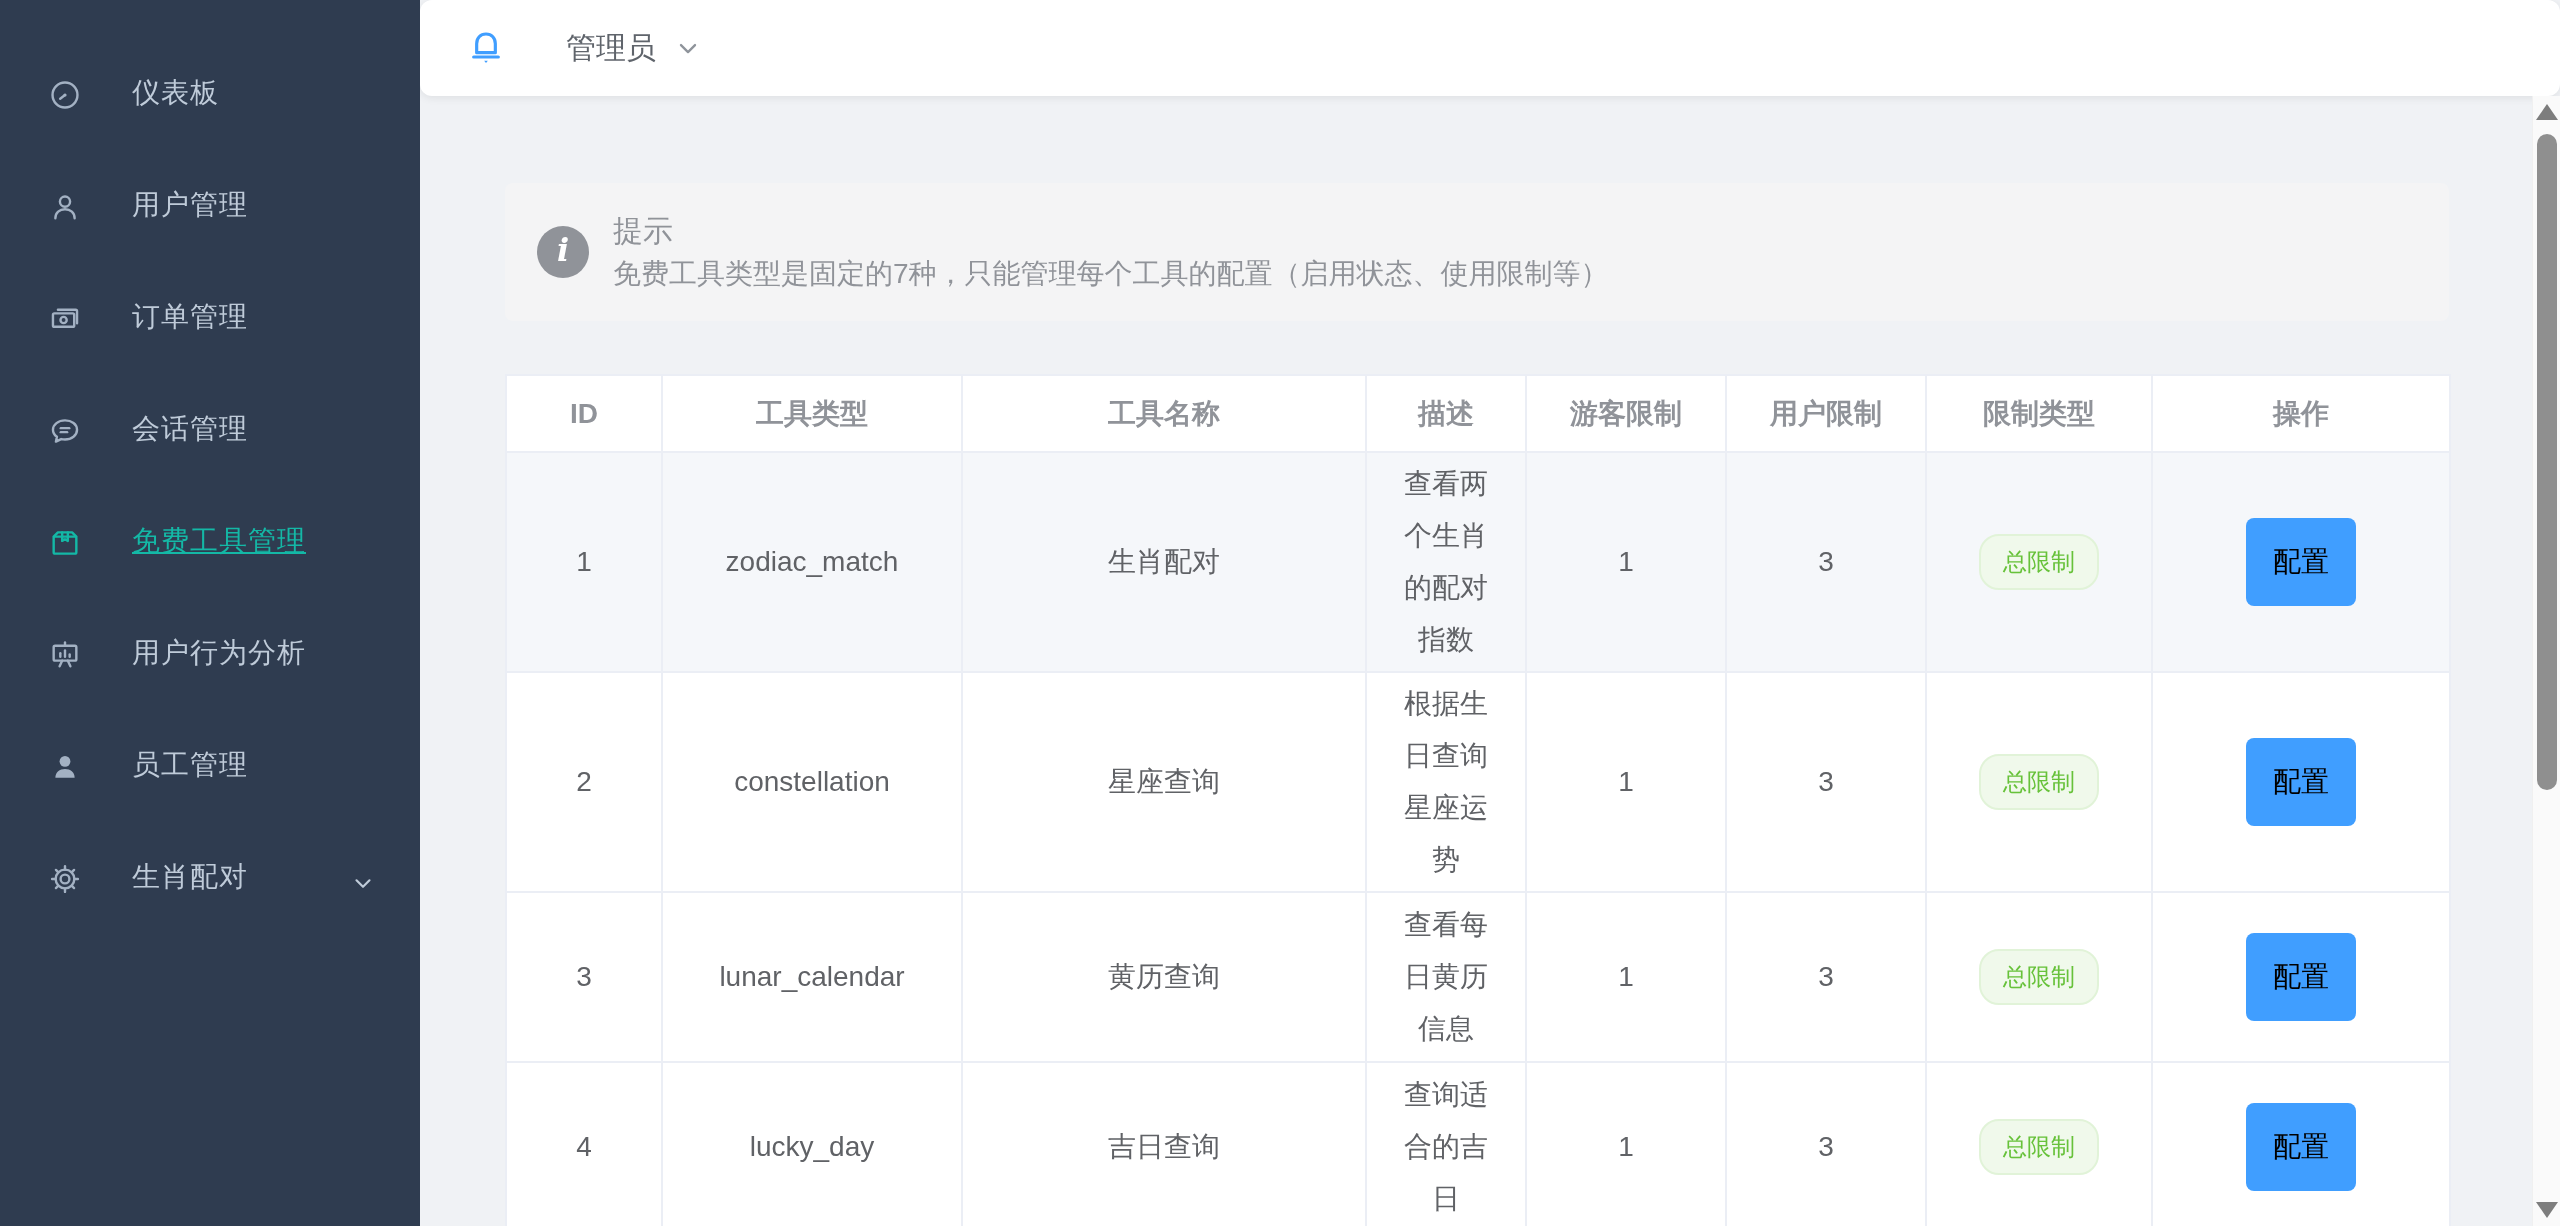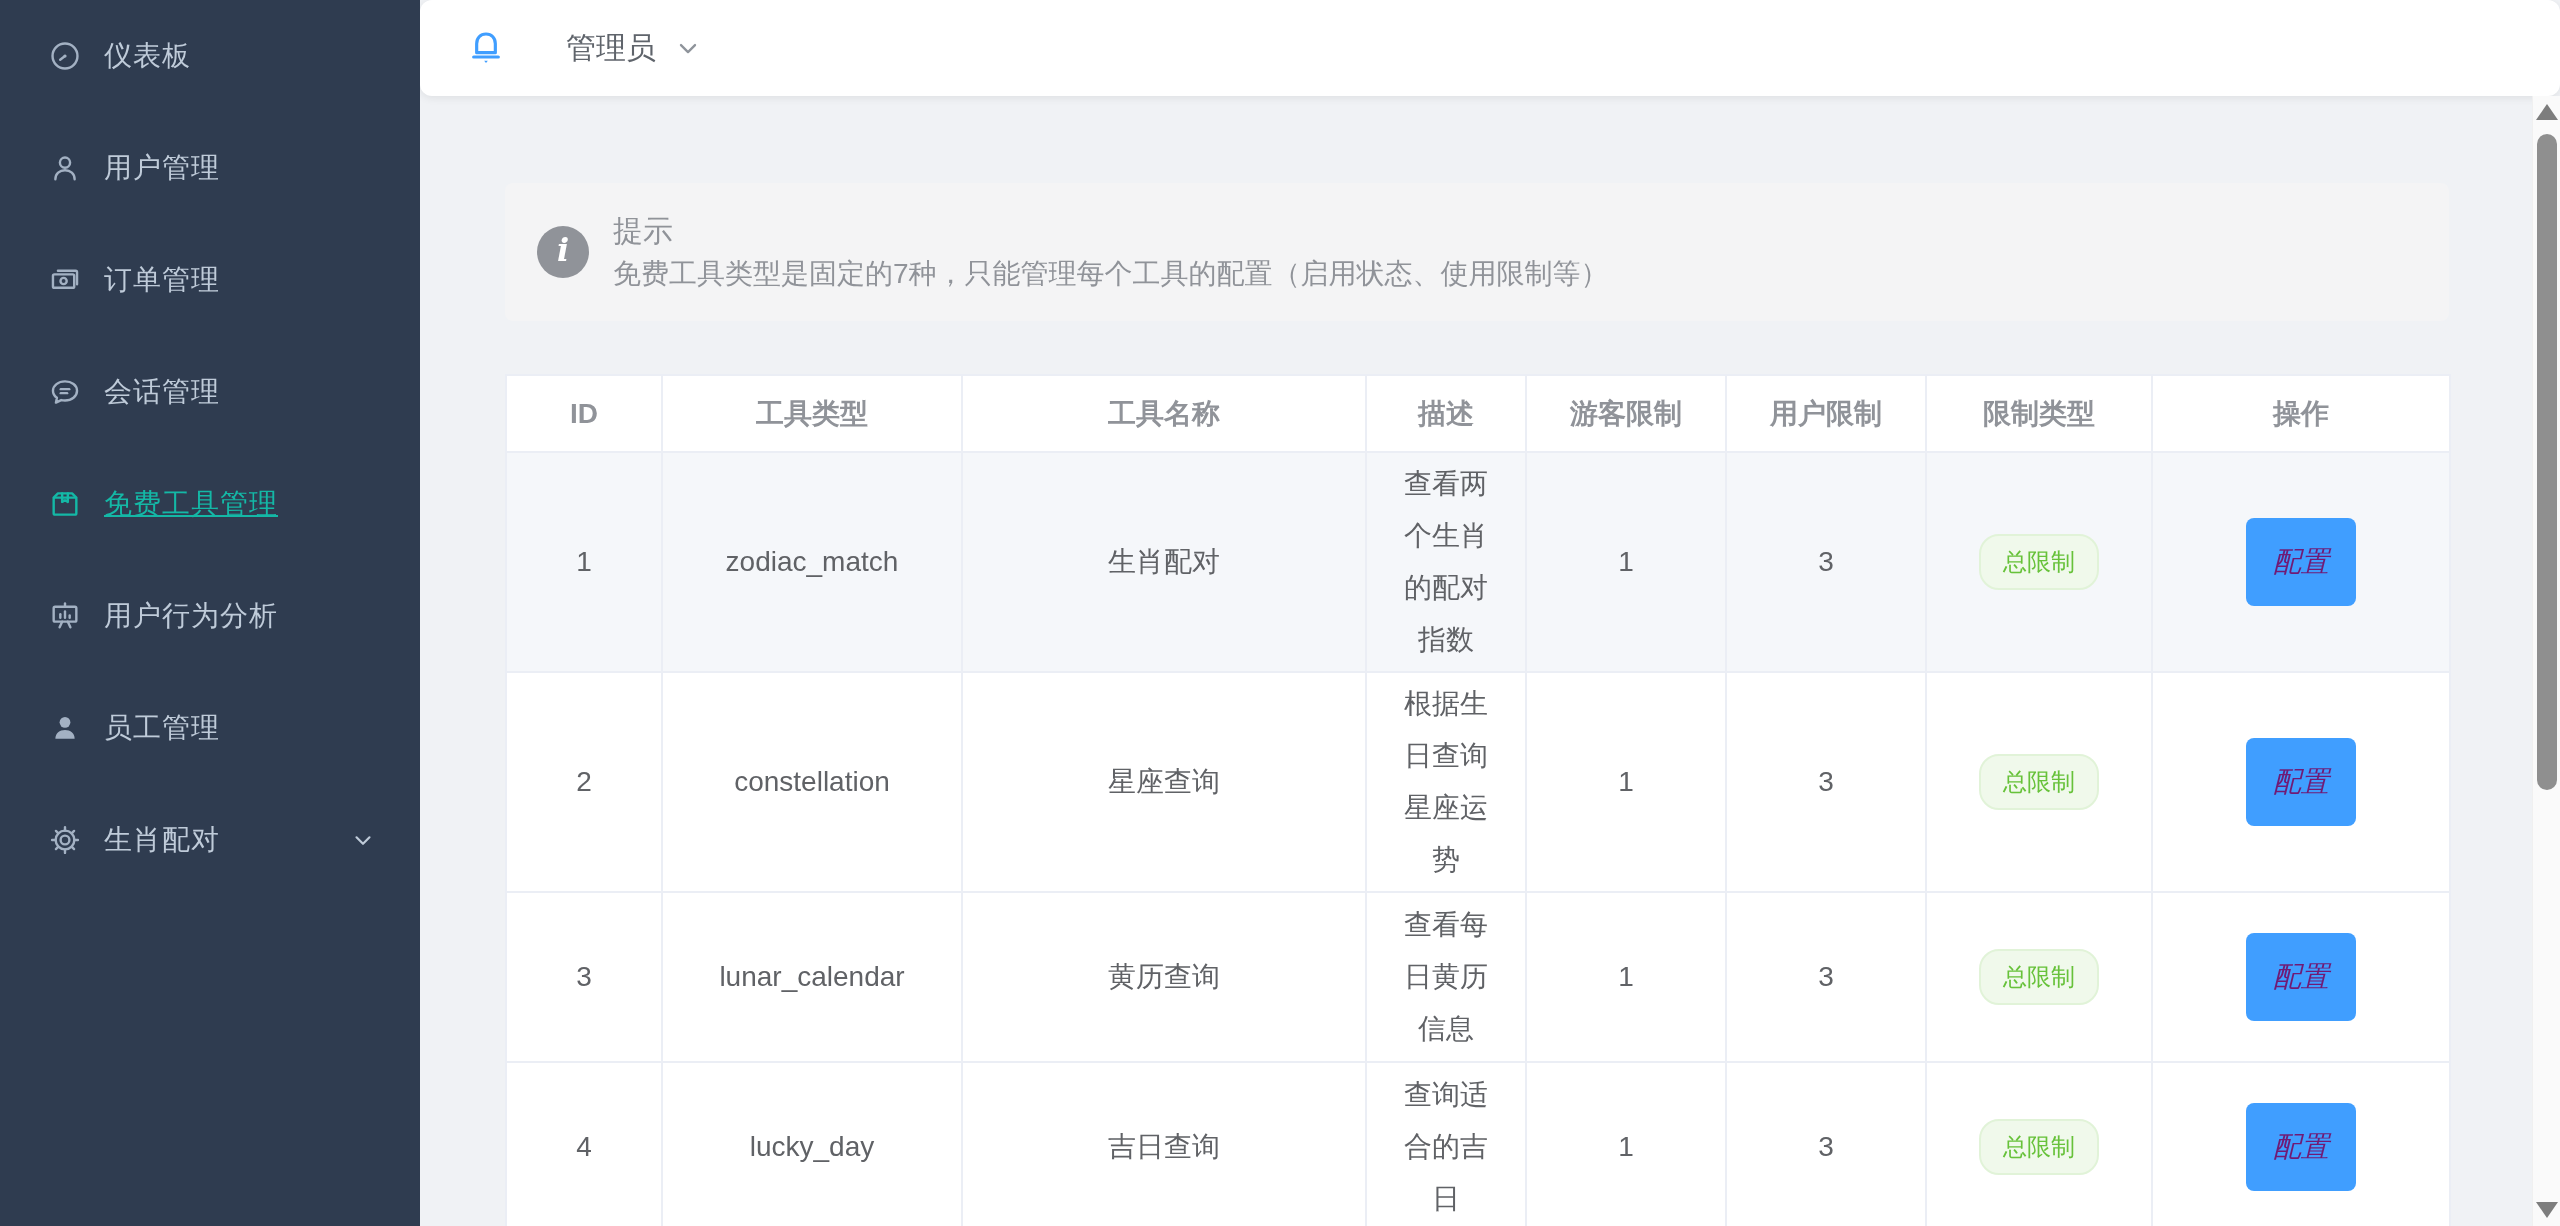--- a/index.html
+++ b/index.html
@@ -3,22 +3,22 @@
 <meta charset="utf-8">
 <style>
   * { margin:0; padding:0; box-sizing:border-box; }
   html,body { width:2560px; height:1226px; overflow:hidden;
     font-family:"Liberation Sans", sans-serif; background:#f0f2f5; }
   .app { position:relative; width:2560px; height:1226px; }
 
   
   .sidebar { position:absolute; left:0; top:0; width:420px; height:1226px;
     background:#2f3c50; z-index:5; }
-  .menu-item { height:112px; display:flex; align-items:center;
-    padding:0 44px 0 48px; cursor:pointer; color:#bfcbd9; }
+  .menu-item { height:112px; display:flex; align-items:flex-end;
+    padding:0 44px 0 48px; cursor:pointer; color:#bfcbd9;gap:28px; }
   .menu-item .mi-icon { width:34px; height:34px; flex:0 0 34px;
     display:flex; align-items:center; justify-content:center; color:#a3b1c3; }
   .menu-item .mi-icon svg { width:34px; height:34px; }
   .menu-item .mi-label { margin-left:22px; font-size:28px; letter-spacing:1px;
     white-space:nowrap; }
   .menu-item .mi-arrow { margin-left:auto; width:26px; height:26px; color:#bfcbd9; }
   .menu-item .mi-arrow svg { width:26px; height:26px; }
   .menu-item.active, .menu-item.active .mi-icon { color:#14b8a6;text-decoration:underline; }
 
   
@@ -61,23 +61,23 @@
   td { font-size:28px; color:#606266; }
   tbody tr:nth-child(1), tbody tr:nth-child(2) { height:220px; }
   tbody tr:nth-child(3), tbody tr:nth-child(4) { height:170px; }
   tbody tr.hovered td { background:#f5f7fa; }
   .desc-inner { width:92px; margin:0 auto; line-height:52px; word-break:break-all; }
   th:last-child, td:last-child { position:relative; z-index:1;
     box-shadow:-16px 0 16px -12px rgba(0,0,0,0.16); }
   .badge { display:inline-block; background:#f0f9eb; border:2px solid #e1f3d8;
     color:#67c23a; font-size:24px; line-height:1; padding:14px 22px;
     border-radius:20px; }
-  .btn-config { background:#409eff; border:none; color:#701a75; font-size:28px;
+  .btn-config { background:#409eff; border:none; color:#000000; font-size:28px;
     font-family:inherit; line-height:1; padding:30px 27px; border-radius:8px;
-    cursor:pointer;font-style:italic; }
+    cursor:pointer; }
 
   
   .scrollbar { position:absolute; right:0; top:96px; width:28px; height:1130px;
     background:#fafafa; border-left:1px solid #f0f0f0; z-index:6; }
   .sb-up { position:absolute; top:8px; left:3px; width:0; height:0;
     border-left:11px solid transparent; border-right:11px solid transparent;
     border-bottom:16px solid #7d7d7d; cursor:pointer; }
   .sb-down { position:absolute; bottom:8px; left:3px; width:0; height:0;
     border-left:11px solid transparent; border-right:11px solid transparent;
     border-top:16px solid #7d7d7d; cursor:pointer; }

